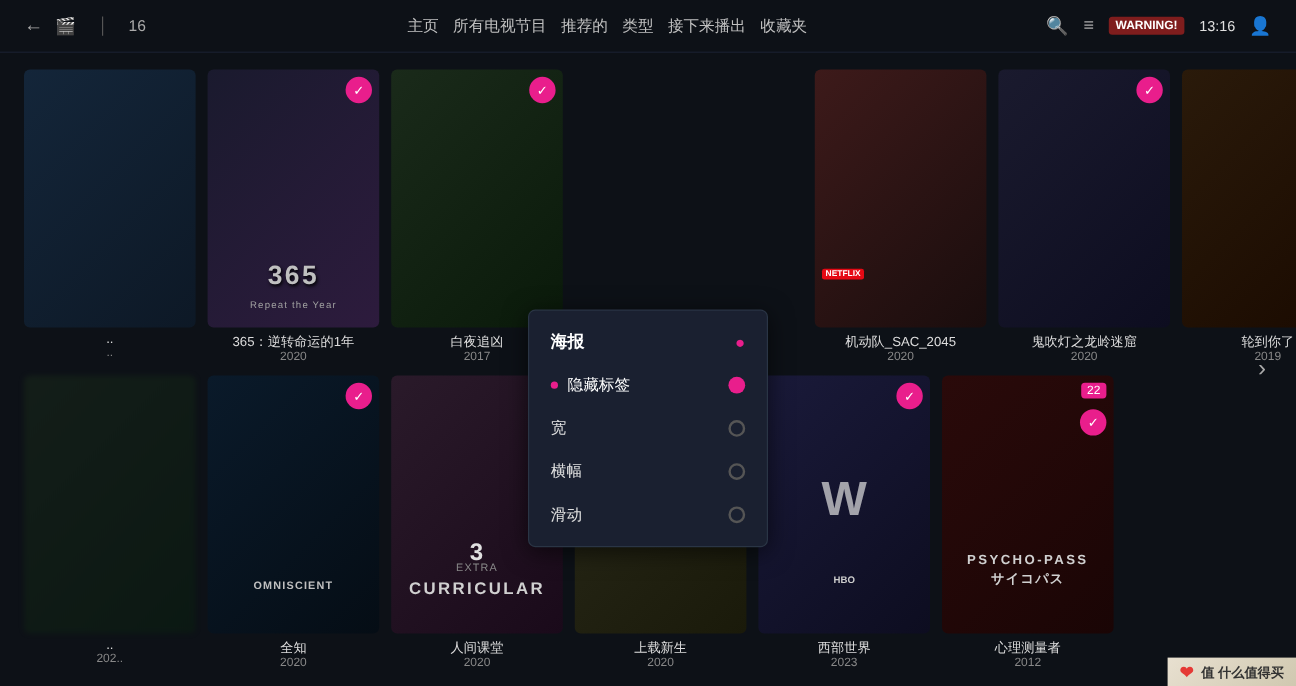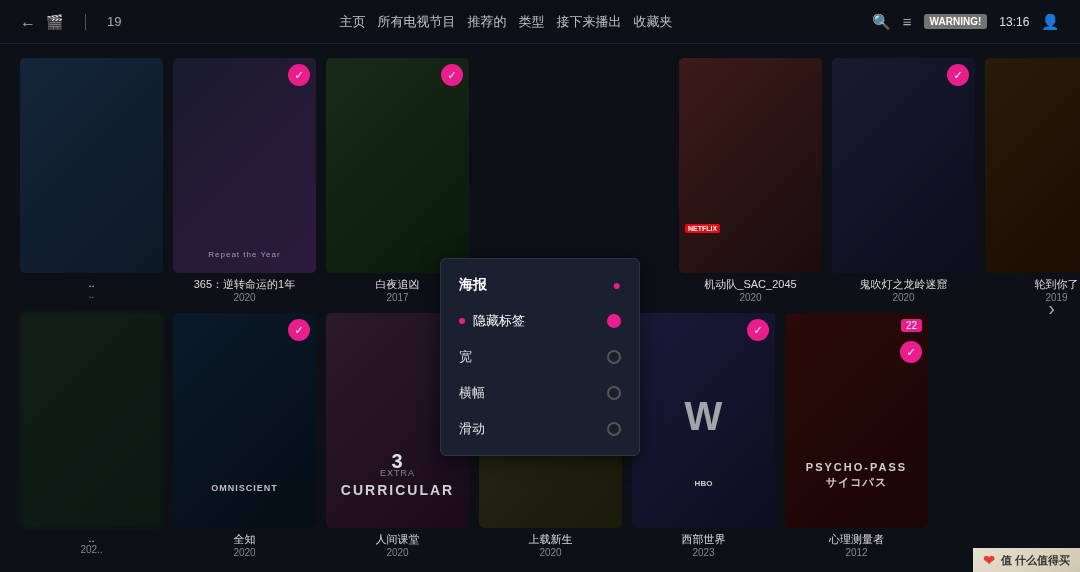--- a/index.html
+++ b/index.html
@@ -66,21 +66,21 @@
       gap: 12px;
       min-width: 120px;
       justify-content: flex-end;
     }
     .search-icon, .filter-icon, .user-icon {
       color: #aaa;
       font-size: 15px;
       cursor: pointer;
     }
     .warning-badge {
-      background: #737373;
+      background: #7f1d1d;
       color: #fff;
       font-size: 10px;
       padding: 2px 6px;
       border-radius: 3px;
       font-weight: bold;
     }
     .time-display {
       color: #e0e0e0;
       font-size: 12px;
     }
@@ -404,21 +404,21 @@
     }
   </style>
 </head>
 <body>
 
 <div class="header">
   <div class="header-left">
     <span class="back-btn">←</span>
     <span class="header-icon">🎬</span>
     <span class="header-sep">｜</span>
-    <span class="header-count">19</span>
+    <span class="header-count">16</span>
   </div>
   <nav class="nav">
     <span class="nav-item">主页</span>
     <span class="nav-item">所有电视节目</span>
     <span class="nav-item">推荐的</span>
     <span class="nav-item">类型</span>
     <span class="nav-item">接下来播出</span>
     <span class="nav-item">收藏夹</span>
   </nav>
   <div class="header-right">
@@ -441,20 +441,21 @@
         </div>
         <div class="card-info">
           <div class="card-title">..</div>
           <div class="card-year">..</div>
         </div>
       </div>
 
       <div class="card-wrapper">
         <div class="card card-c2">
           <div class="card-img"></div>
+          <div class="card-text-overlay">365</div>
           <div class="card-sub-overlay">Repeat the Year</div>
           <div class="check-badge">✓</div>
         </div>
         <div class="card-info">
           <div class="card-title">365：逆转命运的1年</div>
           <div class="card-year">2020</div>
         </div>
       </div>
 
       <div class="card-wrapper">

